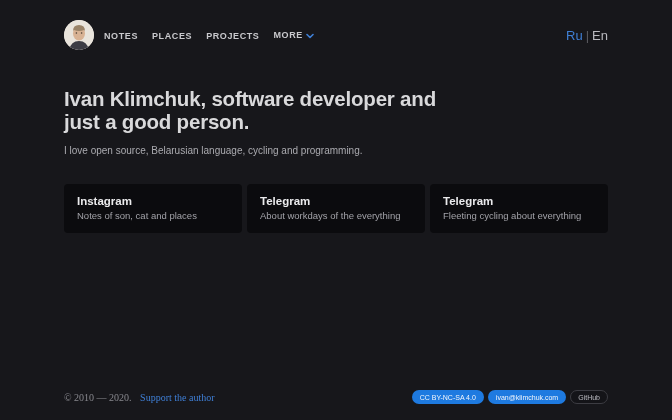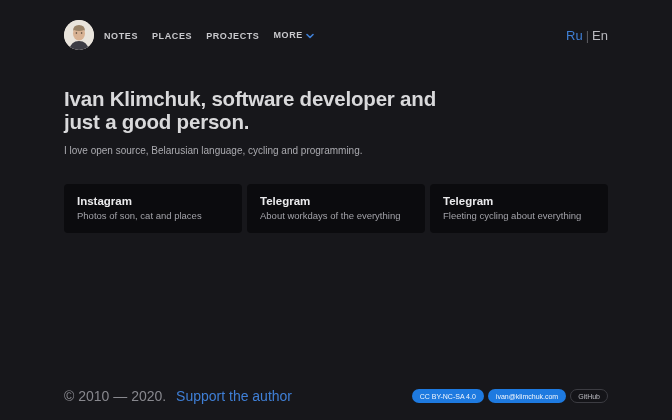--- a/index.html
+++ b/index.html
@@ -91,21 +91,21 @@
 
   
   .footer {
     position: absolute;
     left: 0; right: 0; bottom: 16px;
     padding: 0 64px;
     display: flex;
     align-items: center;
     justify-content: space-between;
   }
-  .footer-left { font-size: 14px; color: #88888e; }
+  .footer-left { font-size: 10px; color: #88888e; font-family: Liberation Serif, serif; }
   .support-link { color: #3f7fd6; cursor: pointer; margin-left: 6px; }
   .footer-badges { display: flex; align-items: center; gap: 4px; }
   .badge {
     font-size: 7px;
     line-height: 1;
     padding: 3.5px 8px;
     border-radius: 9px;
     white-space: nowrap;
     cursor: pointer;
   }
@@ -154,21 +154,21 @@
   </div>
 
   <div class="hero">
     <h1>Ivan Klimchuk, software developer and just a good person.</h1>
     <p>I love open source, Belarusian language, cycling and programming.</p>
   </div>
 
   <div class="cards">
     <div class="card">
       <div class="card-title">Instagram</div>
-      <div class="card-desc">Photos of son, cat and places</div>
+      <div class="card-desc">Notes of son, cat and places</div>
     </div>
     <div class="card">
       <div class="card-title">Telegram</div>
       <div class="card-desc">About workdays of the everything</div>
     </div>
     <div class="card">
       <div class="card-title">Telegram</div>
       <div class="card-desc">Fleeting cycling about everything</div>
     </div>
   </div>

